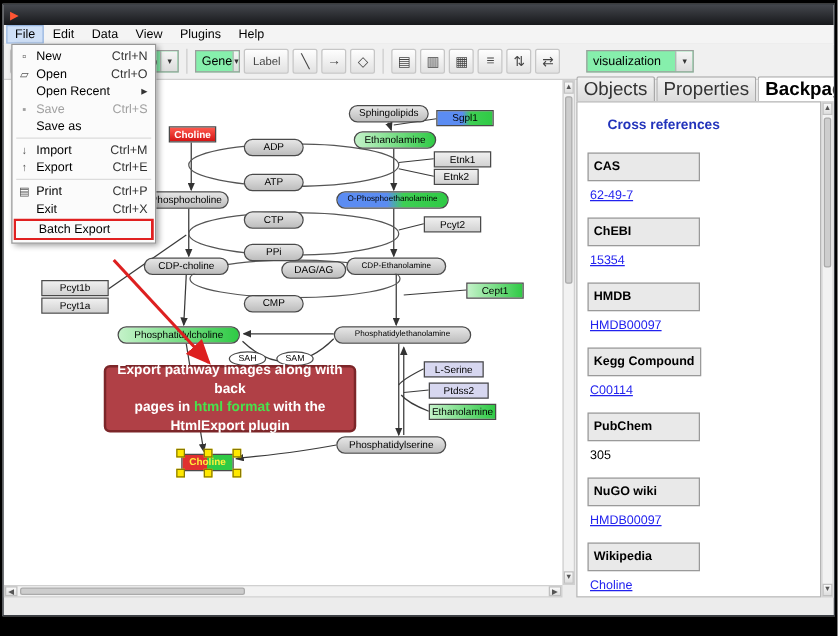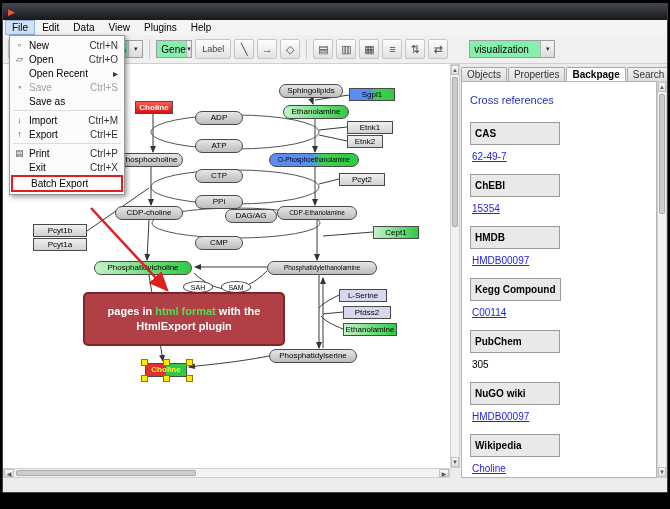--- a/index.html
+++ b/index.html
@@ -51,27 +51,27 @@
            font-weight:700;font-size:11px;text-align:center;display:flex;flex-direction:column;
            justify-content:center;line-height:1.35;box-sizing:border-box}
   .callout .hl{color:#49e24d}
   
   .sb{position:absolute;background:#f2f2f2;border:1px solid #d0d0d0;box-sizing:border-box;z-index:6}
   .sb .btn{position:absolute;background:linear-gradient(#fafafa,#dedede);border:1px solid #c0c0c0;
            display:flex;align-items:center;justify-content:center;font-size:6px;color:#555;box-sizing:border-box}
   .sb .thumb{position:absolute;background:#cdcdcd;border:1px solid #aaa;border-radius:2px;box-sizing:border-box}
   
   .panel{position:absolute;left:458px;top:62px;width:206px;height:412px;background:#e7e7e7;box-sizing:border-box}
-  .tabs{display:flex;height:15px;font-size:10px;align-items:flex-end}
+  .tabs{display:flex;height:15px;font-size:15px;align-items:flex-end}
   .tab{padding:1px 5px;background:linear-gradient(#f2f2f2,#dcdcdc);border:1px solid #a9a9a9;
        border-bottom:none;border-radius:2px 2px 0 0;margin-right:1px;color:#333}
   .tab.active{background:#fff;font-weight:700;position:relative;top:0;color:#000}
   .pcontent{position:absolute;top:15px;left:0;right:10px;bottom:0;background:#fff;
             border:1px solid #b5b5b5;padding:4px 8px;box-sizing:border-box;overflow:hidden}
-  .xref{color:#2233bb;font-weight:400;font-size:11px;margin:8px 0 4px}
+  .xref{color:#2233bb;font-weight:700;font-size:11px;margin:8px 16px 4px}
   .sechead{display:inline-block;min-width:80px;background:#e9e9e9;border:1px solid #9a9a9a;
            padding:5px 4px;font-weight:700;font-size:10px;margin-top:12px}
   .seclink{color:#2222ee;text-decoration:underline;font-size:10px;margin:6px 0 0 2px;width:fit-content}
   .secval{font-size:10px;margin:6px 0 0 2px}
   .expr{font-weight:700;font-size:11px;margin-top:24px}
   
   .statusbar{position:absolute;left:0;right:0;top:474px;height:14px;background:#f0f0f0;
              border-top:1px solid #c9c9c9;font-size:9.5px;display:flex;align-items:center;
              padding:0 4px;color:#222;white-space:nowrap;overflow:hidden}
   
@@ -226,20 +226,21 @@
     <div class="n rnd" style="left:266px;top:285px;width:88px;height:14px">Phosphatidylserine</div>
     <div class="n sel" style="left:142px;top:299px;width:42px;height:14px">Choline</div>
     <div class="handle" style="left:138px;top:295px"></div>
     <div class="handle" style="left:183px;top:295px"></div>
     <div class="handle" style="left:138px;top:311px"></div>
     <div class="handle" style="left:183px;top:311px"></div>
     <div class="handle" style="left:160px;top:295px"></div>
     <div class="handle" style="left:160px;top:311px"></div>
 
     <div class="callout">
+      <div>Export pathway images along with back</div>
       <div><span>pages in </span><span class="hl">html format</span><span> with the</span></div>
       <div>HtmlExport plugin</div>
     </div>
   </div>
 
   <div class="sb" style="left:447px;top:60px;width:10px;height:404px">
     <div class="btn" style="left:0;top:0;right:0;height:10px">▲</div>
     <div class="thumb" style="left:1px;top:12px;right:1px;height:150px"></div>
     <div class="btn" style="left:0;bottom:0;right:0;height:10px">▼</div>
   </div>

